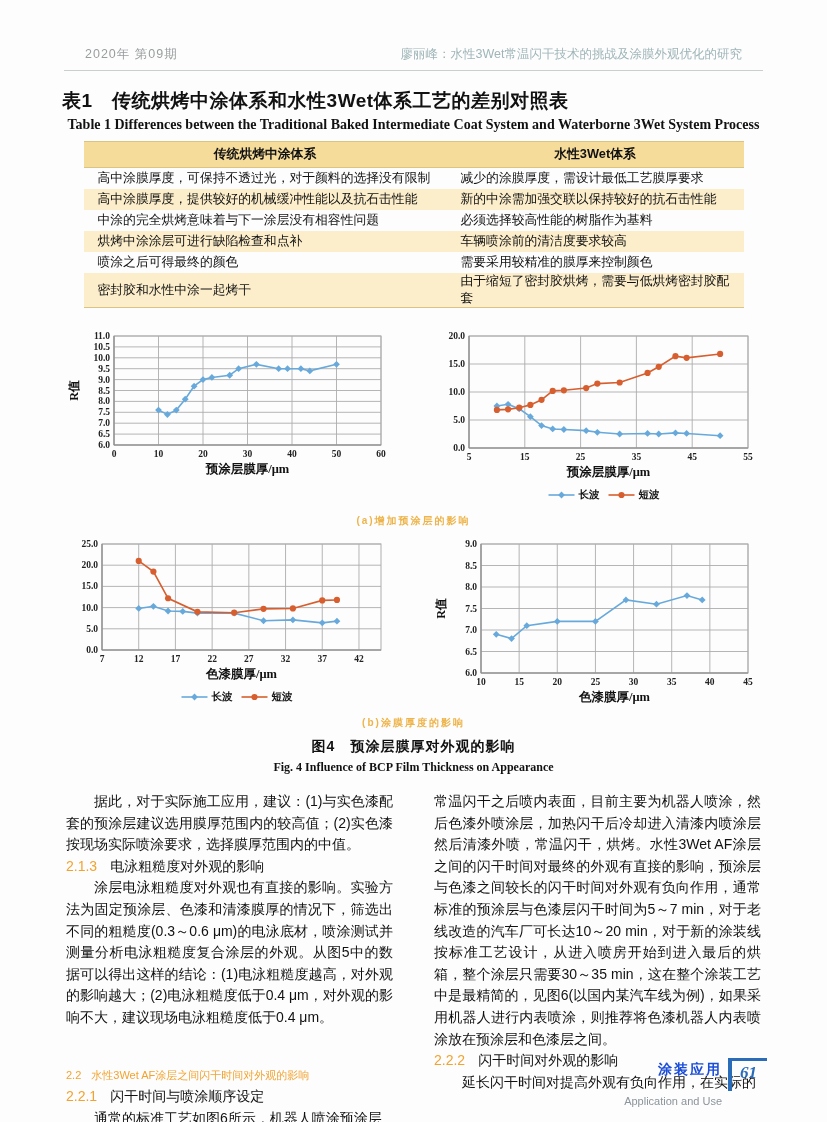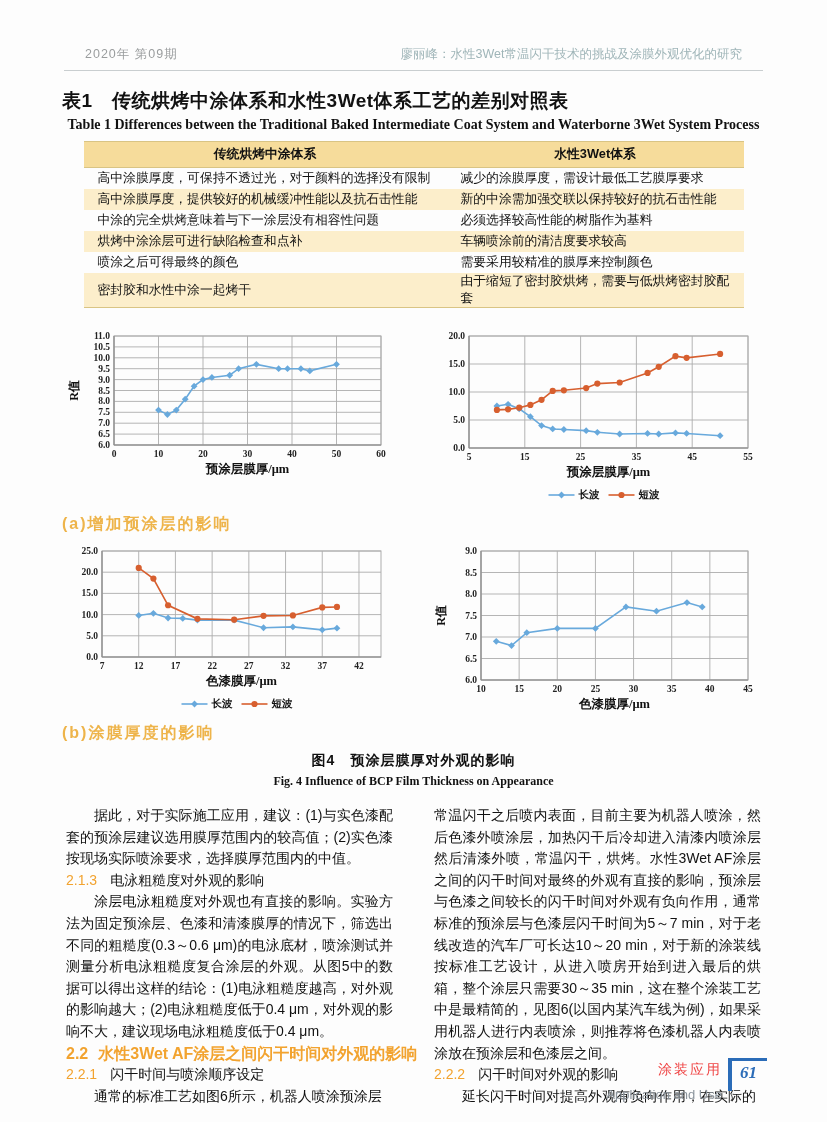--- a/index.html
+++ b/index.html
@@ -31,39 +31,39 @@
   }
   table.cmp-table td{height:21px;padding:0 4px 0 14px;text-align:left;}
   table.cmp-table tr.alt td{background:var(--c-tbl-alt,#fceecb);}
   table.cmp-table col.c1{width:55%;}
   table.cmp-table col.c2{width:45%;}
   
   .figure{margin-top:20px;}
   .charts-row{display:flex;justify-content:space-between;align-items:flex-start;padding:0 4px;}
   .chart{flex:0 0 auto;}
   .sub-cap{
-    color:var(--c-subcap,#eeb44a);font-size:16px;
+    text-align:center;color:var(--c-subcap,#eeb44a);font-size:10px;
     letter-spacing:2px;margin:4px 0 8px 0;font-weight:bold;
   }
   .fig-cap-zh{text-align:center;font-weight:bold;font-size:14px;margin-top:8px;letter-spacing:1px;}
   .fig-cap-en{text-align:center;font-weight:bold;font-size:12px;font-family:"Liberation Serif",serif;margin-top:4px;}
   
   .body-cols{display:flex;justify-content:space-between;margin-top:16px;padding:0 4px;gap:36px;}
   .col{width:327px;font-size:14px;line-height:21.6px;text-align:justify;}
   .col p{margin:0;}
   .col p.indent{text-indent:2em;}
   .sec-h{white-space:nowrap;}
   .sec-h .h-num{color:var(--c-accent,#f2a32f);margin-right:13px;}
-  .sec-h.lvl2{color:var(--c-accent,#f2a32f);font-weight:bold;font-size:16px;}
+  .sec-h.lvl2{color:var(--c-accent,#f2a32f);font-weight:normal;font-size:11px;margin-top:36px;}
   .sec-h.lvl2 .h-num{margin-right:10px;}
   
   .pg-footer{position:absolute;top:1058px;right:60px;display:flex;align-items:flex-start;}
   .f-left{text-align:right;margin-right:6px;padding-top:3px;}
-  .f-zh{font-size:14px;font-weight:normal;color:#ef4444;letter-spacing:2px;}
-  .f-en{font-size:13px;color:#8b949c;margin-top:8px;}
+  .f-zh{font-size:14px;font-weight:bold;color:#1d4ed8;letter-spacing:2px;}
+  .f-en{font-size:11px;color:#8b949c;margin-top:16px;}
   .f-num{
     border-left:4px solid var(--c-blue-acc,#2b6cb8);border-top:3px solid var(--c-blue-acc,#2b6cb8);
     padding:2px 10px 8px 8px;font-family:"Liberation Serif",serif;font-style:italic;
     font-weight:bold;font-size:17px;color:var(--c-blue-acc,#2b6cb8);
   }
 </style>
 </head>
 <body>
 
 <div class="page">

